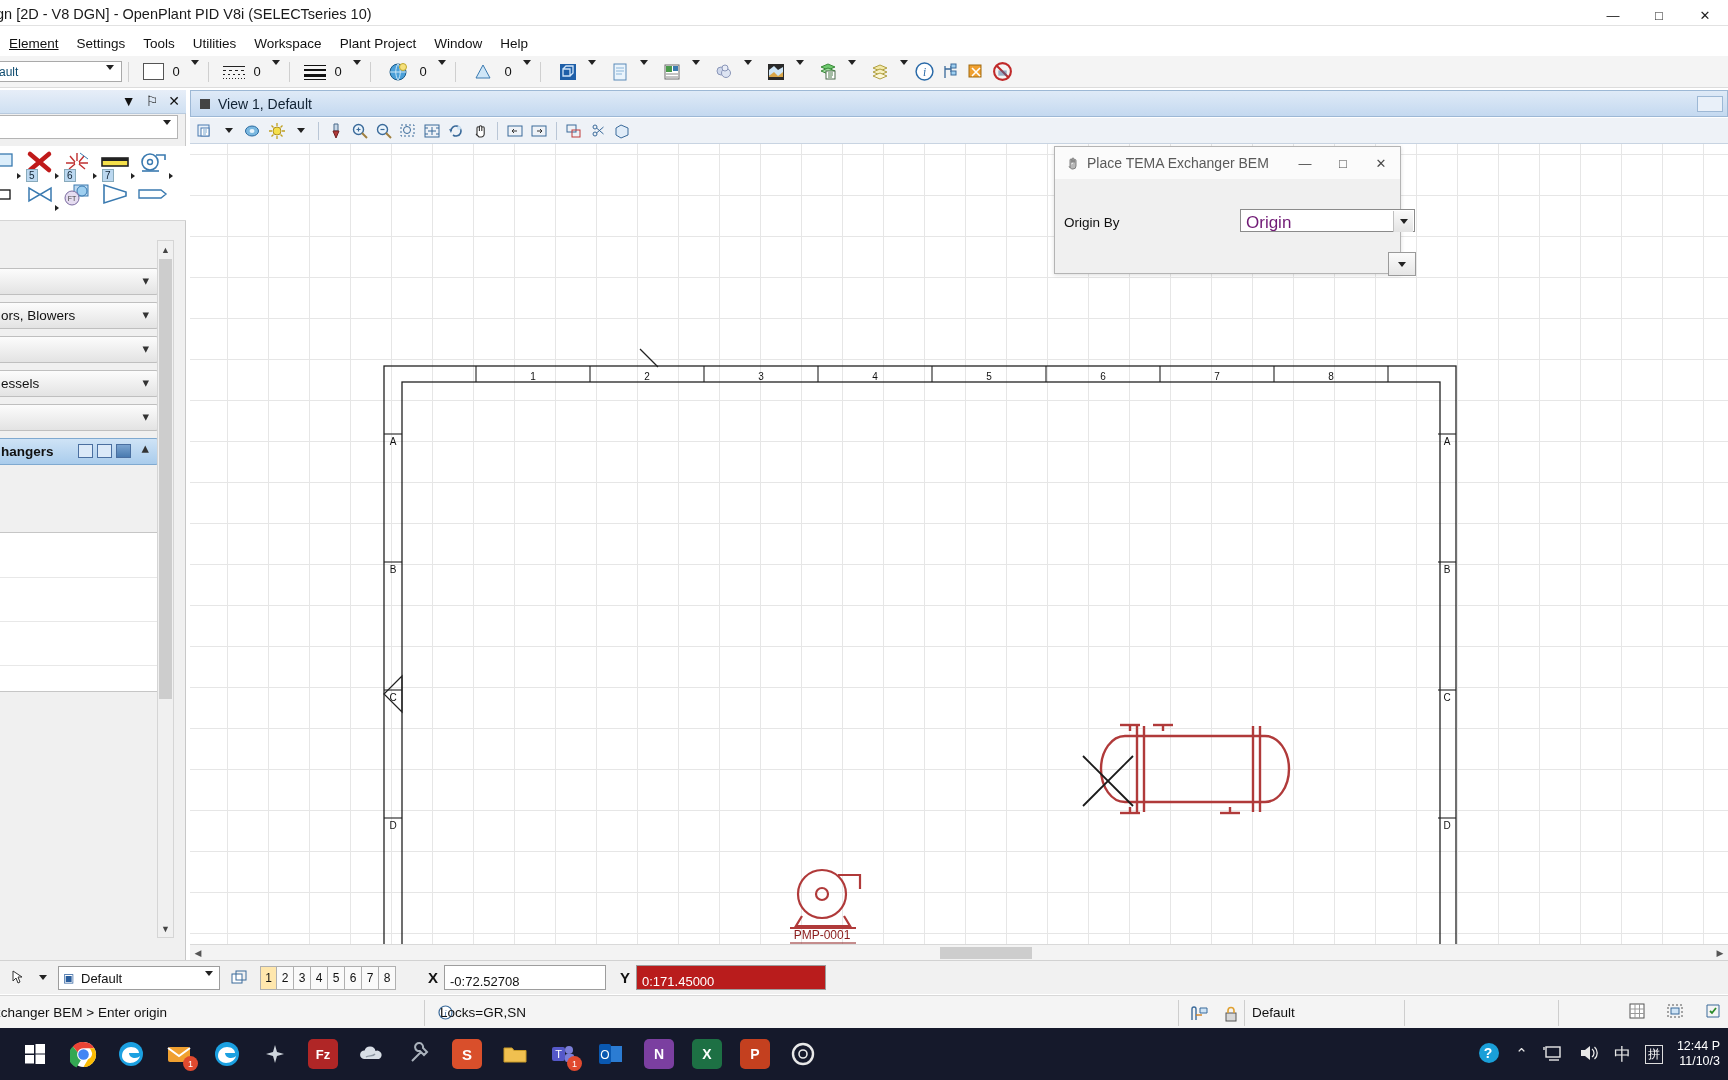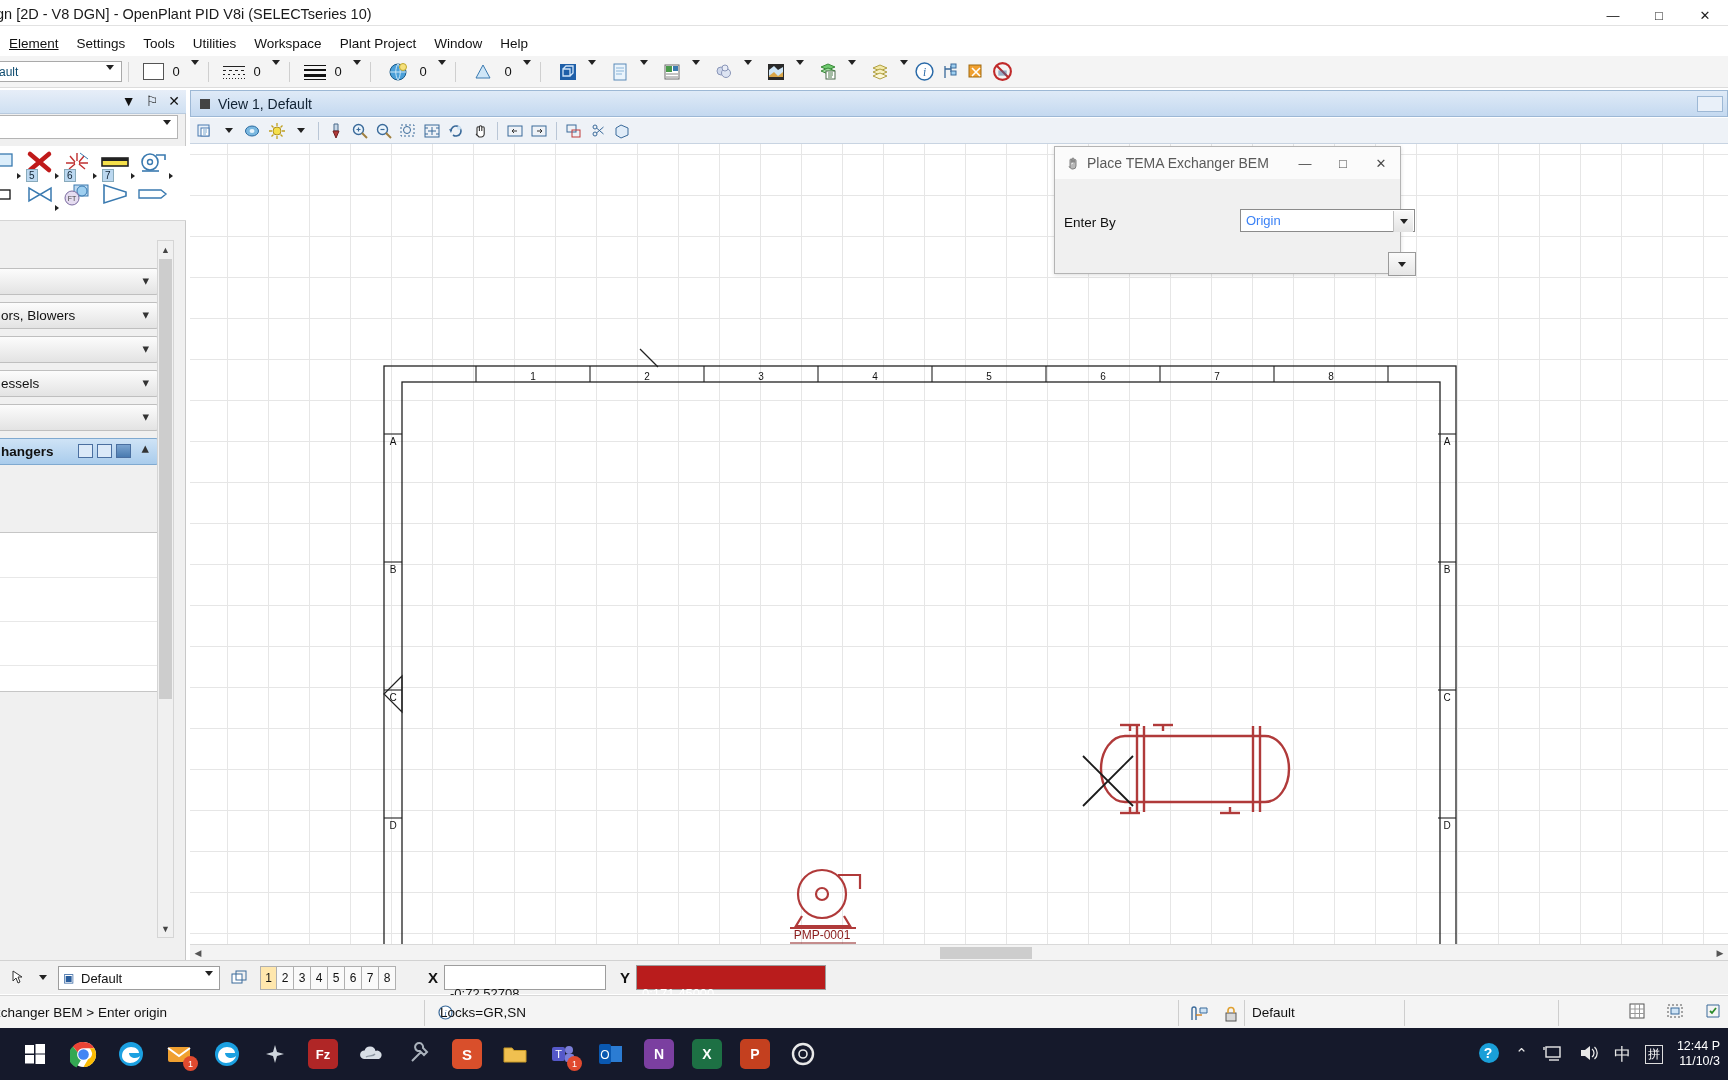--- a/index.html
+++ b/index.html
@@ -181,21 +181,21 @@
   .dlg-title .dt-tx { position: absolute; left: 32px; top: 8px; font-size: 14px; color: #5a5a5a; }
   .dlg-btns { position: absolute; right: 0; top: 0; display: flex; }
   .dlg-b { width: 38px; height: 32px; display: flex; align-items: center; justify-content: center;
            font-size: 13px; color: #4a4a4a; }
   .dlg-body { position: absolute; left: 0; top: 32px; right: 0; bottom: 0; }
   .dlg-lab { position: absolute; left: 9px; top: 36px; font-size: 13.5px; color: #111; }
   .dlg-combo {
     position: absolute; left: 185px; top: 30px; width: 175px; height: 23px;
     background: #fff; border: 1px solid #8b8b8b;
   }
-  .dlg-combo .v { position: absolute; left: 5px; top: 3px; font-size: 13px; color: #3b82f6; }
+  .dlg-combo .v { position: absolute; left: 5px; top: 3px; font-size: 17px; color: #701a75; }
   .dlg-combo .a { position: absolute; right: 1px; top: 1px; width: 20px; height: 21px;
       background: linear-gradient(#fafafa,#e3e3e3); border-left: 1px solid #c0c0c0;
       display:flex; align-items:center; justify-content:center; }
   .dlg-btn2 {
     position: absolute; left: 333px; top: 73px; width: 28px; height: 24px;
     background: linear-gradient(#fbfbfb,#e6e6e6); border: 1px solid #9a9a9a;
     display: flex; align-items: center; justify-content: center;
   }
 
   
@@ -216,21 +216,21 @@
   .vg {
     width: 17px; height: 24px; border: 1px solid #b0b0b0; border-left: none;
     background: #fafafa; display: flex; align-items: center; justify-content: center;
     font-size: 12px; color: #111;
   }
   .vg:first-child { border-left: 1px solid #b0b0b0; background: #ffe7ad; }
   .coordfld {
     height: 25px; background: #fff; border: 1px solid #9d9d9d;
     position: relative; margin-left: 6px;
   }
-  .coordfld .cvl { position: absolute; left: 5px; top: 20px; font-size: 13px; color: #111; }
+  .coordfld .cvl { position: absolute; left: 5px; top: 8px; font-size: 13px; color: #111; }
   .coordfld.active { background: #b91c1c; }
   .coordfld.active .cvl { color: #fff; }
   .coord-lab { font-size: 15px; font-weight: bold; color: #111; margin-left: 14px; }
 
   .statbar2 {
     position: absolute; left: 0; top: 995px; width: 1728px; height: 33px;
     background: #f4f4f4; border-top: 1px solid #d8d8d8;
     display: flex; align-items: center;
   }
   .sb2-msg { position: absolute; left: -6px; top: 9px; font-size: 13.5px; color: #111; white-space: nowrap; }
@@ -835,21 +835,21 @@
           </svg>
       </span>
       <span class="dt-tx">Place TEMA Exchanger BEM</span>
       <span class="dlg-btns">
         <span class="dlg-b">—</span>
         <span class="dlg-b">□</span>
         <span class="dlg-b">✕</span>
       </span>
     </div>
     <div class="dlg-body">
-      <span class="dlg-lab">Enter By</span>
+      <span class="dlg-lab">Origin By</span>
       <div class="dlg-combo">
         <span class="v">Origin</span>
         <span class="a">
             <span class="arrow-dn"></span>
           </span>
       </div>
       <div class="dlg-btn2">
         <span class="arrow-dn"></span>
       </div>
     </div>

